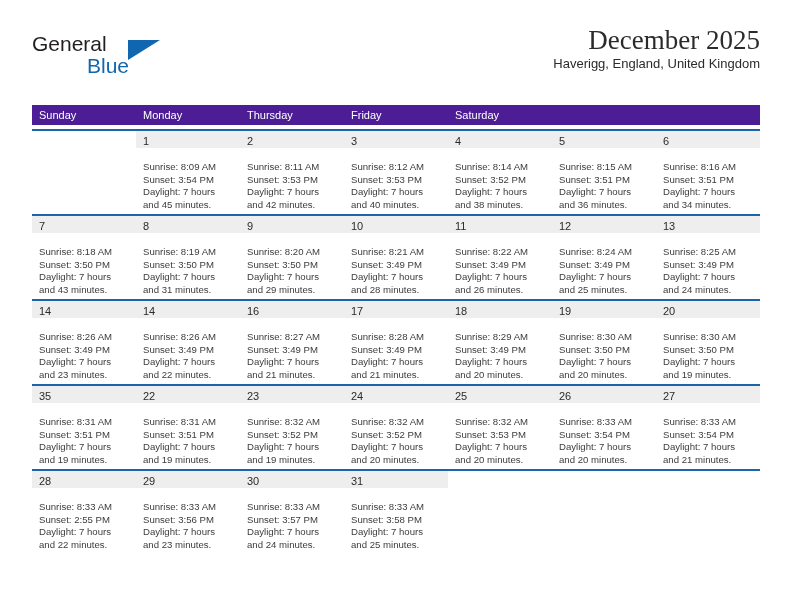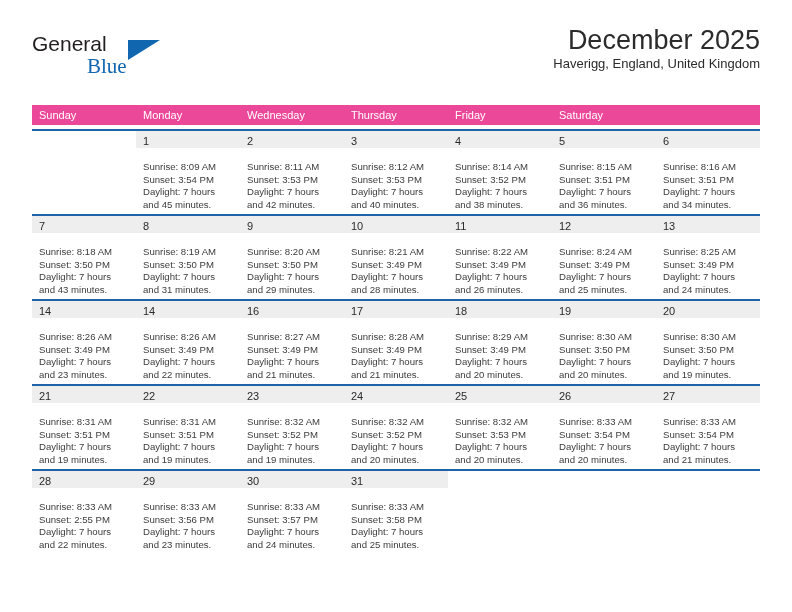--- a/index.html
+++ b/index.html
@@ -45,21 +45,21 @@
     line-height: 24px;
     font-family: "Liberation Sans", sans-serif;
   }
   .brand-blue {
     position: absolute;
     left: 55px;
     top: 22px;
     font-size: 21px;
     color: #1166b0;
     line-height: 24px;
-    font-family: Liberation Serif, serif;
+    font-family: Liberation Sans, sans-serif;
   }
   .brand-triangle {
     position: absolute;
     left: 96px;
     top: 8px;
     width: 0;
     height: 0;
     border-left: 32px solid #1166b0;
     border-bottom: 20px solid transparent;
   }
@@ -68,42 +68,42 @@
     position: absolute;
     right: 0;
     top: 0;
     text-align: right;
   }
   .cal-title {
     font-size: 27px;
     color: #2b2b2b;
     line-height: 32px;
     white-space: nowrap;
-    font-family: Liberation Sans, sans-serif;
+    font-family: Liberation Serif, serif;
   }
   .cal-subtitle {
     font-size: 13px;
     color: #2b2b2b;
     line-height: 16px;
     white-space: nowrap;
     font-family: "Liberation Sans", sans-serif;
   }
 
   
   .calendar {
     position: absolute;
     left: 32px;
     top: 105px;
     width: 728px;
   }
   .dow-row {
     display: flex;
     width: 728px;
     height: 20px;
-    background: #ec4899;
+    background: #4c1d95;
   }
   .dow-cell {
     width: 104px;
     box-sizing: border-box;
     padding-left: 7px;
     color: #ffffff;
     font-size: 11px;
     line-height: 20px;
     white-space: nowrap;
     font-family: "Liberation Sans", sans-serif;
@@ -165,21 +165,20 @@
       <div class="cal-subtitle">Haverigg, England, United Kingdom</div>
     </div>
 
   </div>
 
   <div class="calendar">
 
     <div class="dow-row">
       <div class="dow-cell">Sunday</div>
       <div class="dow-cell">Monday</div>
-      <div class="dow-cell">Wednesday</div>
       <div class="dow-cell">Thursday</div>
       <div class="dow-cell">Friday</div>
       <div class="dow-cell">Saturday</div>
     </div>
 
     <div id="weeks-container">
         <div class="week-row">
           <div class="day-cell">
             <div class="day-num-band"></div>
             <div class="day-body"></div>
@@ -364,21 +363,21 @@
             <div class="day-body">
               <div class="day-line">Sunrise: 8:30 AM</div>
               <div class="day-line">Sunset: 3:50 PM</div>
               <div class="day-line">Daylight: 7 hours</div>
               <div class="day-line">and 19 minutes.</div>
             </div>
           </div>
         </div>
         <div class="week-row">
           <div class="day-cell filled">
-            <div class="day-num-band"><span class="day-num">21</span></div>
+            <div class="day-num-band"><span class="day-num">35</span></div>
             <div class="day-body">
               <div class="day-line">Sunrise: 8:31 AM</div>
               <div class="day-line">Sunset: 3:51 PM</div>
               <div class="day-line">Daylight: 7 hours</div>
               <div class="day-line">and 19 minutes.</div>
             </div>
           </div>
           <div class="day-cell filled">
             <div class="day-num-band"><span class="day-num">22</span></div>
             <div class="day-body">

